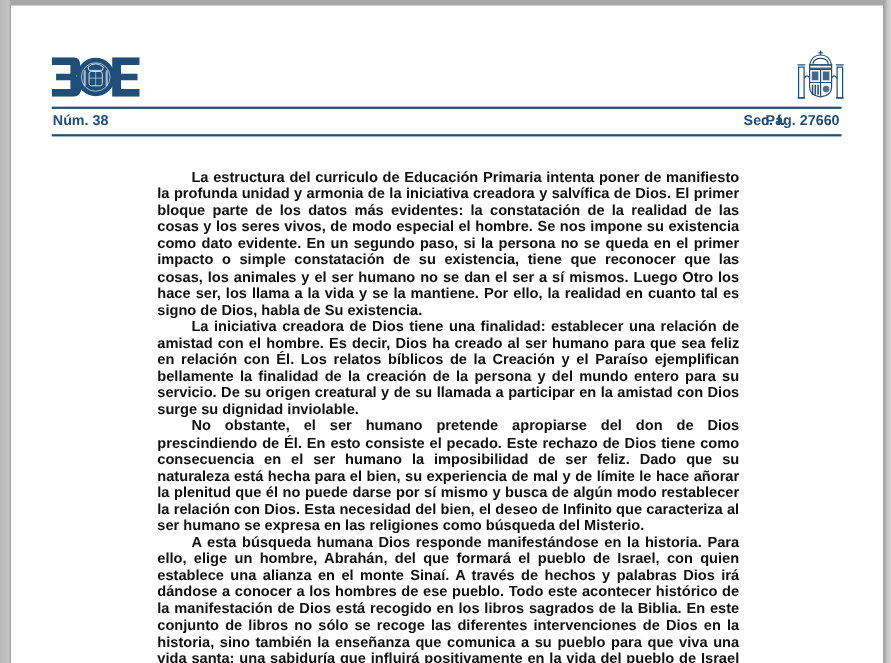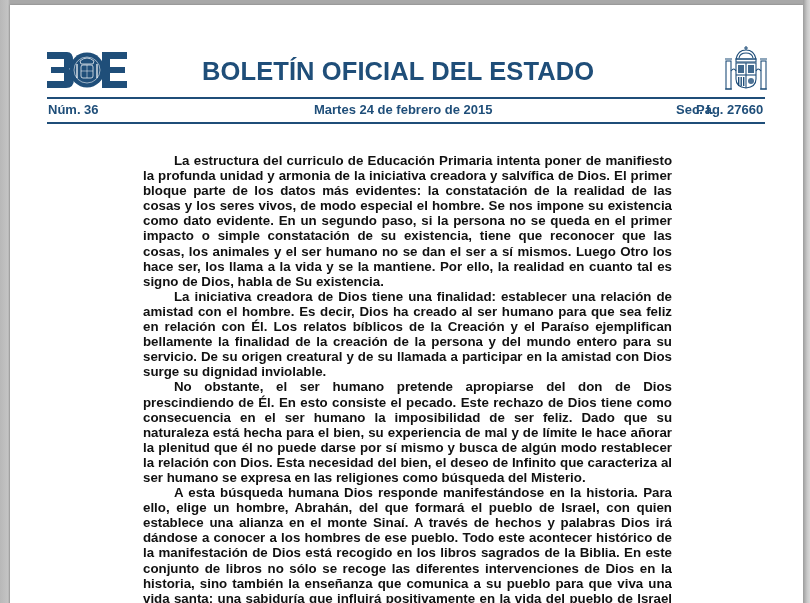--- a/index.html
+++ b/index.html
@@ -70,21 +70,20 @@
     <path d="M33 9 Q40 3 47 9 L46 12 H34 Z" fill="none" stroke="#ffffff" stroke-width="0.9" opacity="0.8"></path>
     <rect x="34" y="13" width="12" height="13" rx="2" fill="none" stroke="#ffffff" stroke-width="0.9" opacity="0.8"></rect>
     <line x1="40" y1="13" x2="40" y2="26" stroke="#ffffff" stroke-width="0.7" opacity="0.7"></line>
     <line x1="34" y1="19" x2="46" y2="19" stroke="#ffffff" stroke-width="0.7" opacity="0.7"></line>
     <rect x="29" y="12" width="2" height="14" fill="#ffffff" opacity="0.6"></rect>
     <rect x="49" y="12" width="2" height="14" fill="#ffffff" opacity="0.6"></rect>
 
     <path d="M55 0 H80 V7 H63 V15 H78 V21 H63 V29 H80 V36 H55 Z" fill="#1f4e79"></path>
   </svg>
 
-  <div class="title">BOLETÍN OFICIAL DEL ESTADO</div>
 
   <svg class="coat-of-arms" viewBox="0 0 44 48">
     <g fill="none" stroke="#1f4e79" stroke-width="1.1">
       <path d="M22 1 V5 M20 3 H24"></path>
       <path d="M12 14 Q14 5 22 5 Q30 5 32 14 Z"></path>
       <path d="M15 13 Q16 8 22 8 Q28 8 29 13"></path>
       <rect x="12" y="14" width="20" height="3"></rect>
       <path d="M12 18 H32 V34 Q32 42 22 43 Q12 42 12 34 Z"></path>
       <line x1="22" y1="18" x2="22" y2="43"></line>
       <line x1="12" y1="30" x2="32" y2="30"></line>
@@ -98,22 +97,21 @@
       <rect x="14" y="20" width="6" height="8" opacity="0.85"></rect>
       <rect x="24" y="20" width="6" height="8" opacity="0.85"></rect>
       <rect x="14" y="32" width="1.4" height="9"></rect>
       <rect x="16.5" y="32" width="1.4" height="9"></rect>
       <rect x="19" y="32" width="1.4" height="9"></rect>
       <circle cx="27" cy="36" r="3" opacity="0.8"></circle>
     </g>
   </svg>
 
   <div class="rule top"></div>
-  <div class="meta num">Núm. 36</div>
-  <div class="meta date">Martes 24 de febrero de 2015</div>
+  <div class="meta num">Núm. 38</div>
   <div class="meta sec">Sec. I.</div>
   <div class="meta pag">Pág. 27660</div>
   <div class="rule bottom"></div>
 
   <div class="body-text">
     <p>La estructura del curriculo de Educación Primaria intenta poner de manifiesto la profunda unidad y armonia de la iniciativa creadora y salvífica de Dios. El primer bloque parte de los datos más evidentes: la constatación de la realidad de las cosas y los seres vivos, de modo especial el hombre. Se nos impone su existencia como dato evidente. En un segundo paso, si la persona no se queda en el primer impacto o simple constatación de su existencia, tiene que reconocer que las cosas, los animales y el ser humano no se dan el ser a sí mismos. Luego Otro los hace ser, los llama a la vida y se la mantiene. Por ello, la realidad en cuanto tal es signo de Dios, habla de Su existencia.</p>
     <p>La iniciativa creadora de Dios tiene una finalidad: establecer una relación de amistad con el hombre. Es decir, Dios ha creado al ser humano para que sea feliz en relación con Él. Los relatos bíblicos de la Creación y el Paraíso ejemplifican bellamente la finalidad de la creación de la persona y del mundo entero para su servicio. De su origen creatural y de su llamada a participar en la amistad con Dios surge su dignidad inviolable.</p>
     <p>No obstante, el ser humano pretende apropiarse del don de Dios prescindiendo de Él. En esto consiste el pecado. Este rechazo de Dios tiene como consecuencia en el ser humano la imposibilidad de ser feliz. Dado que su naturaleza está hecha para el bien, su experiencia de mal y de límite le hace añorar la plenitud que él no puede darse por sí mismo y busca de algún modo restablecer la relación con Dios. Esta necesidad del bien, el deseo de Infinito que caracteriza al ser humano se expresa en las religiones como búsqueda del Misterio.</p>
     <p>A esta búsqueda humana Dios responde manifestándose en la historia. Para ello, elige un hombre, Abrahán, del que formará el pueblo de Israel, con quien establece una alianza en el monte Sinaí. A través de hechos y palabras Dios irá dándose a conocer a los hombres de ese pueblo. Todo este acontecer histórico de la manifestación de Dios está recogido en los libros sagrados de la Biblia. En este conjunto de libros no sólo se recoge las diferentes intervenciones de Dios en la historia, sino también la enseñanza que comunica a su pueblo para que viva una vida santa; una sabiduría que influirá positivamente en la vida del pueblo de Israel y, con el tiempo, en el mundo entero.</p>
   </div>

